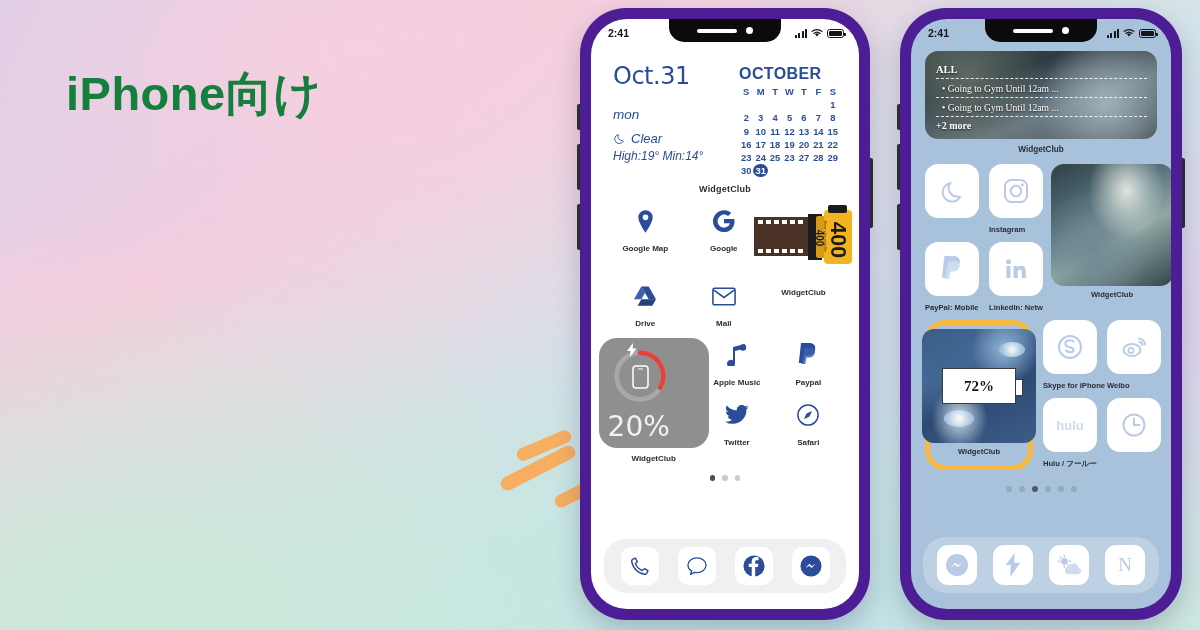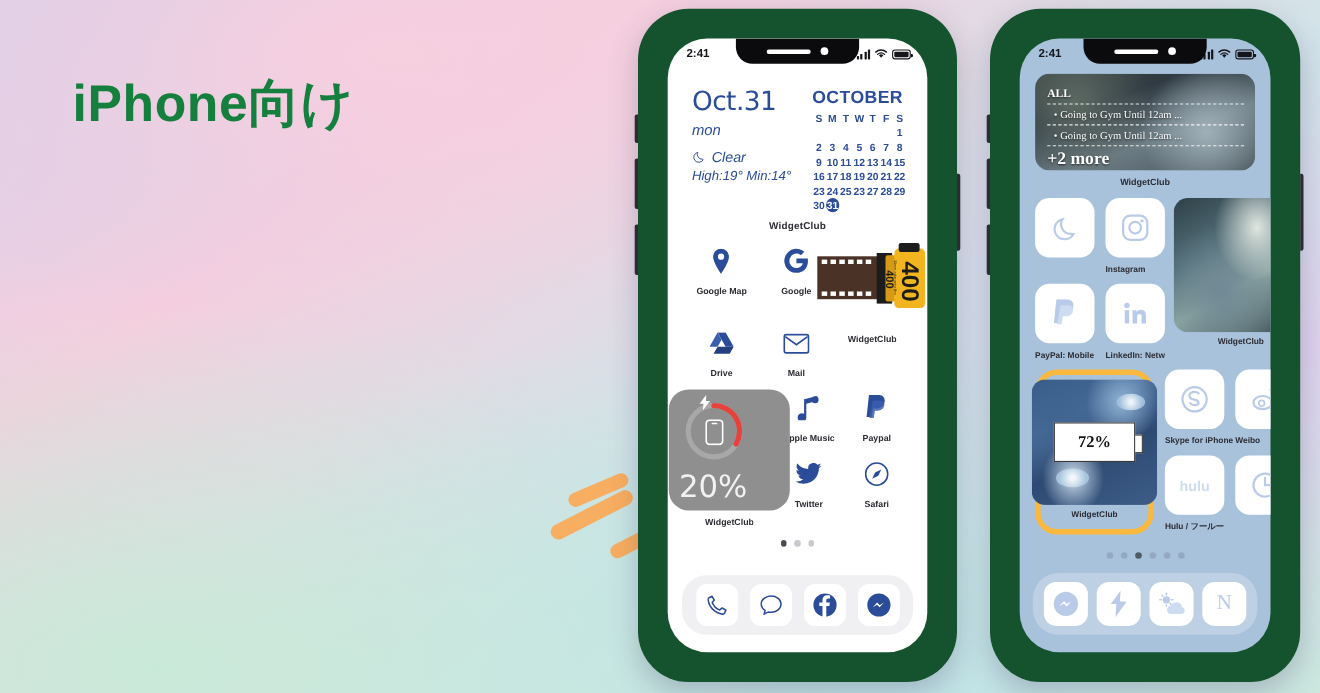--- a/index.html
+++ b/index.html
@@ -33,22 +33,22 @@
   .s1 { width: 58px; height: 13px; left: 10px;  top: 14px;  transform: rotate(-23deg); }
   .s2 { width: 82px; height: 14px; left: -8px;  top: 36px;  transform: rotate(-27deg); }
   .s3 { width: 46px; height: 13px; left: 48px;  top: 62px;  transform: rotate(-27deg); }
   .s4 { width: 58px; height: 14px; left: 68px;  top: 72px;  transform: rotate(65deg); }
   .s5 { width: 36px; height: 13px; left: 100px; top: 82px;  transform: rotate(70deg); }
   .s6 { width: 60px; height: 14px; left: 120px; top: 78px;  transform: rotate(72deg); }
   .s7 { width: 34px; height: 13px; left: 152px; top: 73px;  transform: rotate(72deg); }
 
   
   .phone {
-    position: absolute; border-radius: 46px; background: #14532d;
-    padding: 27px; box-shadow: 0 10px 26px rgba(60,50,90,.26);
+    position: absolute; border-radius: 46px; background: #4c1d95;
+    padding: 11px; box-shadow: 0 10px 26px rgba(60,50,90,.26);
   }
   .phone::before, .phone::after {
     content: ""; position: absolute; left: -3px; width: 3px;
     background: #2c2c33; border-radius: 2px 0 0 2px;
   }
   .phone::before { top: 96px;  height: 26px; }
   .phone::after  { top: 136px; height: 46px; }
   .btn-side {
     position: absolute; left: -3px; top: 196px; width: 3px; height: 46px;
     background: #2c2c33; border-radius: 2px 0 0 2px;
@@ -93,21 +93,21 @@
 
   
   #phone1 { left: 580px; top: 8px; width: 290px; height: 612px; }
   #phone1 .screen { background: #ffffff; }
   .p1-body { position: absolute; inset: 0; padding: 38px 15px 0 15px; }
 
   
   .cal-widget { display: flex; gap: 8px; padding: 5px 4px 0 7px; }
   .cal-left { width: 52%; color: #2b4c99; }
   .cal-date { font-size: 24px; font-weight: 400; letter-spacing: -.5px; font-family: "DejaVu Sans", sans-serif; }
-  .cal-day { font-size: 13.5px; margin-top: 5px; font-style: italic; }
+  .cal-day { font-size: 13.5px; margin-top: 17px; font-style: italic; }
   .cal-weather { font-size: 13px; margin-top: 9px; font-style: italic; display:flex; align-items:center; gap:5px;}
   .cal-temp { font-size: 12px; margin-top: 3px; font-style: italic; }
   .cal-right { flex: 1; color: #2b4c99; padding-top: 3px; }
   .cal-month { font-size: 16px; font-weight: 700; letter-spacing: .4px; }
   table.cal { width: 100%; border-collapse: collapse; margin-top: 2px; }
   table.cal th, table.cal td {
     font-size: 9.4px; text-align: center; padding: 1.1px 0; font-weight: 600;
   }
   table.cal td.today {
     color: #fff; background: #2b4c99; border-radius: 50%;
@@ -161,21 +161,21 @@
     background:
       radial-gradient(circle at 78% 60%, #9fb0b8 0%, rgba(159,176,184,0) 36%),
       radial-gradient(circle at 18% 30%, #5d6a63 0%, rgba(93,106,99,0) 40%),
       linear-gradient(160deg, #3b4440 0%, #2f3a42 30%, #6d7d85 62%, #46525a 100%);
   }
   .todo-inner { position: absolute; inset: 0; padding: 13px 10px 0 11px;
                 font-family: "Liberation Serif", serif; color: #fff; }
   .todo-all { font-size: 10.5px; font-weight: 700; text-shadow: 0 1px 2px rgba(0,0,0,.65); }
   .todo-line { font-size: 9.6px; padding: 4px 0 3px 6px; text-shadow: 0 1px 2px rgba(0,0,0,.7); }
   .dashed { border-top: 1px dashed rgba(255,255,255,.85); }
-  .todo-more { font-size: 16px; font-weight: 700; margin-top: 3px; text-shadow: 0 1px 2px rgba(0,0,0,.7); }
+  .todo-more { font-size: 10px; font-weight: 700; margin-top: 3px; text-shadow: 0 1px 2px rgba(0,0,0,.7); }
   .wc-label2 {
     text-align: center; font-size: 8.2px; font-weight: 700; color: #2c2c33;
     margin-top: 6px;
   }
 
   .p2row { display: flex; margin-top: 10px; gap: 8px; }
   .p2grid { display: grid; grid-template-columns: repeat(2, 54px); gap: 6px 10px; }
   .p2icon {
     width: 54px; height: 54px; border-radius: 13px; background: #fff;
     display: flex; align-items: center; justify-content: center;

